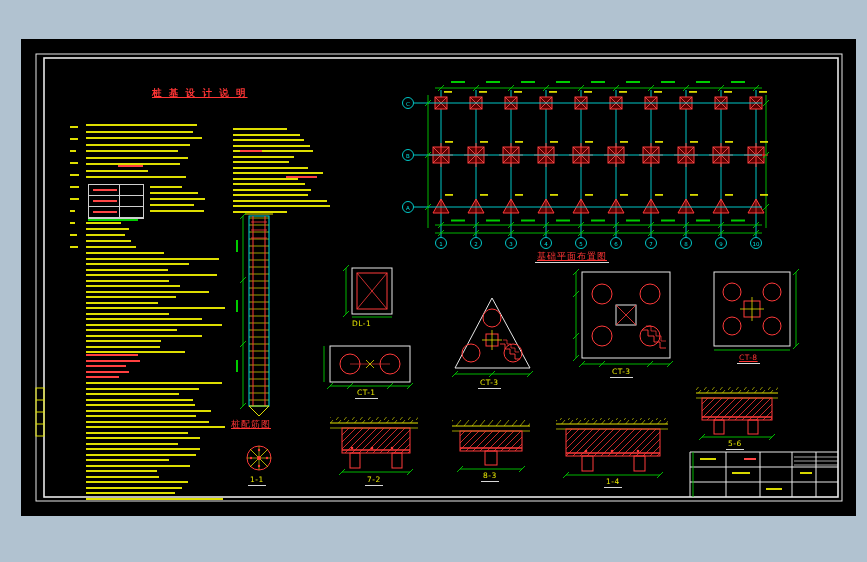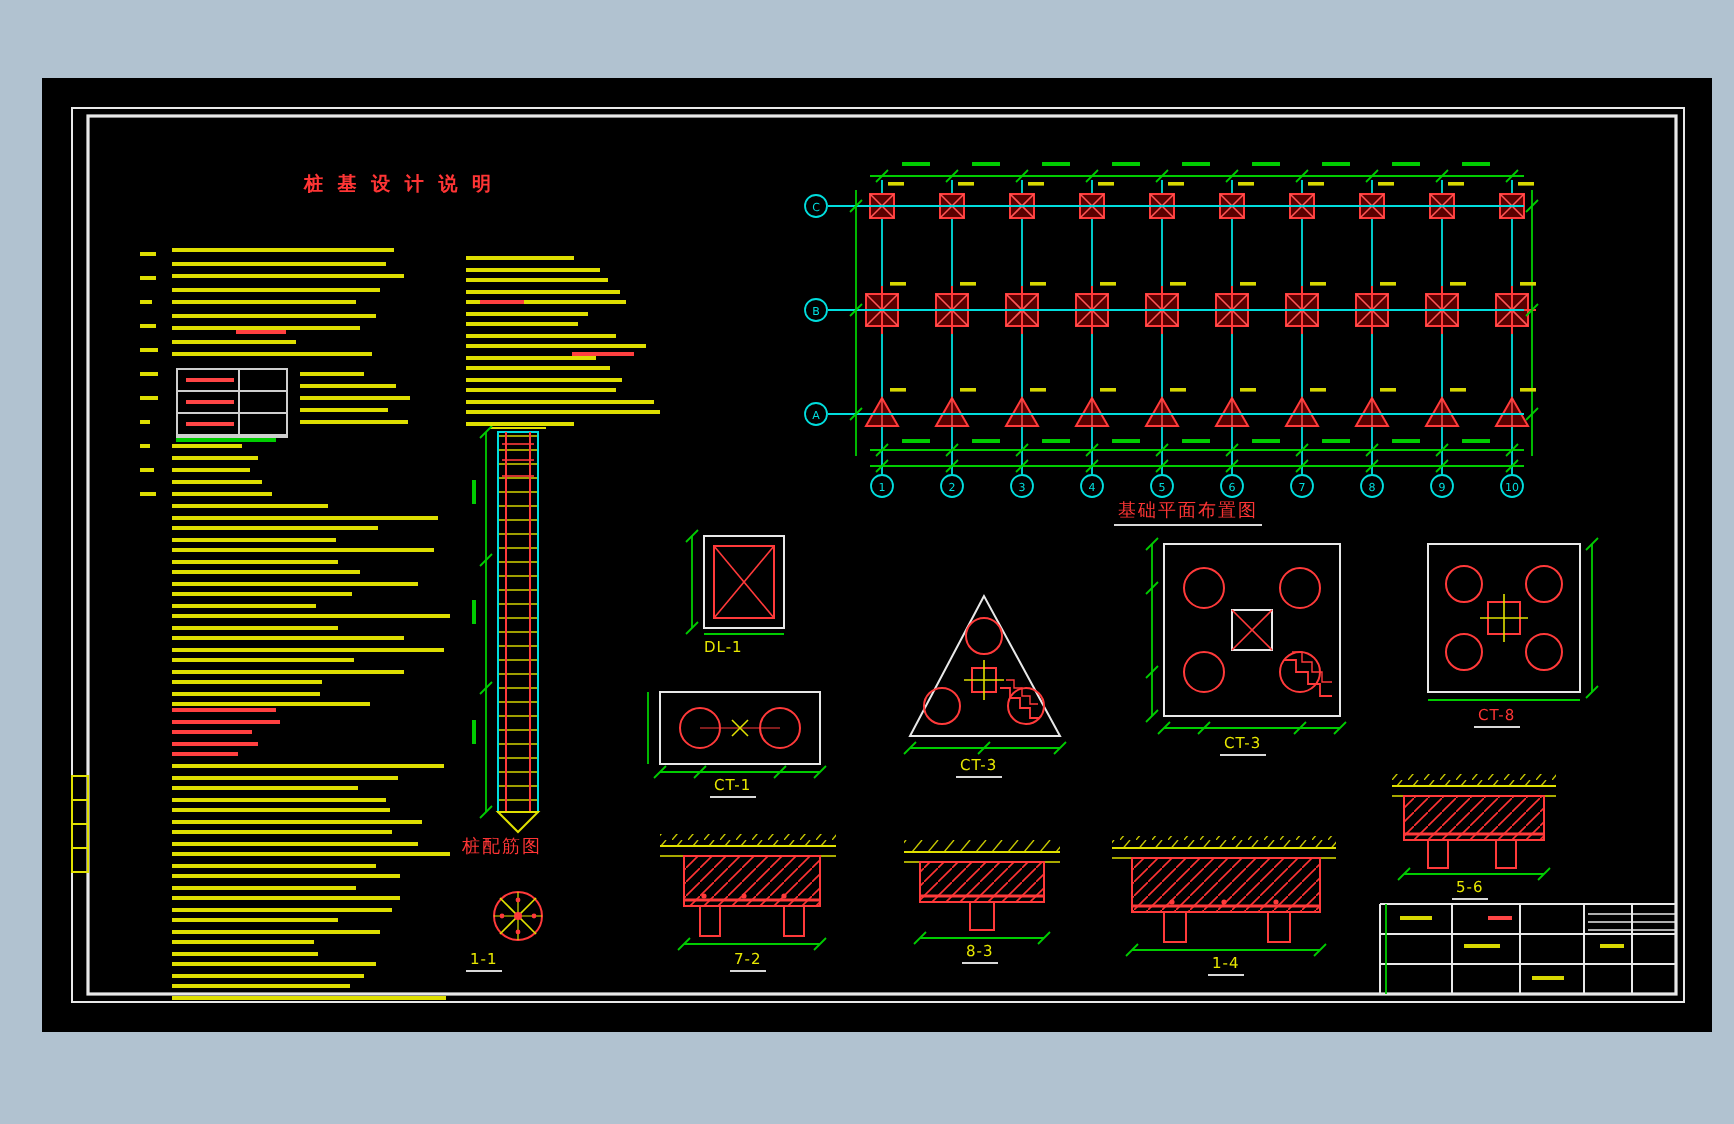--- a/index.html
+++ b/index.html
@@ -4,21 +4,21 @@
 <style>
   html,body{margin:0;padding:0;background:#b1c2d0;}
   .screen{position:relative;width:867px;height:562px;background:#b1c2d0;overflow:hidden;
           font-family:"DejaVu Sans",sans-serif;}
   svg.art{position:absolute;left:0;top:0;}
   
   #note-layer{position:absolute;left:0;top:0;width:867px;height:562px;pointer-events:none;}
   .tline{position:absolute;height:2px;}
   
   .lbl{position:absolute;white-space:nowrap;line-height:1;}
-  .red{color:#ff3535;}
+  .red{color:#ff3535;text-decoration:underline;}
   .yel{color:#e8e800;}
   .main{font-size:9.5px;font-weight:bold;letter-spacing:2px;}
   .sub{font-size:9px;letter-spacing:1px;}
   .det{font-size:7.5px;letter-spacing:.5px;}
   .und{border-bottom:1px solid #d8d8d8;padding:0 2px 1px;}
   
   .note-table{position:absolute;left:88px;top:184px;width:54px;height:33px;border:1px solid #cfcfcf;}
   .nt-row{height:10px;border-bottom:1px solid #cfcfcf;position:relative;}
   .nt-row:last-child{border-bottom:none;}
   .nt-dash{position:absolute;left:4px;top:4px;width:24px;height:2px;background:#ff4545;}
@@ -517,25 +517,25 @@
         <span class="nt-dash"></span>
       </div>
     <div class="nt-row">
         <span class="nt-dash"></span>
       </div>
     <div class="nt-div"></div>
   </div>
   <div class="green-line"></div>
 
   <div class="lbl red main" style="left:152px;top:88px">桩 基 设 计 说 明</div>
-  <div class="lbl red sub und" style="left:557px;top:252px">基础平面布置图</div>
+  <div class="lbl red sub und" style="left:535px;top:252px">基础平面布置图</div>
   <div class="lbl red sub" style="left:231px;top:420px">桩配筋图</div>
   <div class="lbl yel det" style="left:352px;top:320px">DL-1</div>
   <div class="lbl yel det und" style="left:355px;top:389px">CT-1</div>
   <div class="lbl yel det und" style="left:478px;top:379px">CT-3</div>
   <div class="lbl yel det und" style="left:610px;top:368px">CT-3</div>
   <div class="lbl red det und" style="left:737px;top:354px">CT-8</div>
-  <div class="lbl yel det und" style="left:233px;top:476px">1-1</div>
+  <div class="lbl yel det und" style="left:248px;top:476px">1-1</div>
   <div class="lbl yel det und" style="left:365px;top:476px">7-2</div>
   <div class="lbl yel det und" style="left:481px;top:472px">8-3</div>
   <div class="lbl yel det und" style="left:604px;top:478px">1-4</div>
   <div class="lbl yel det und" style="left:726px;top:440px">5-6</div>
 </div>
 
 </body></html>

